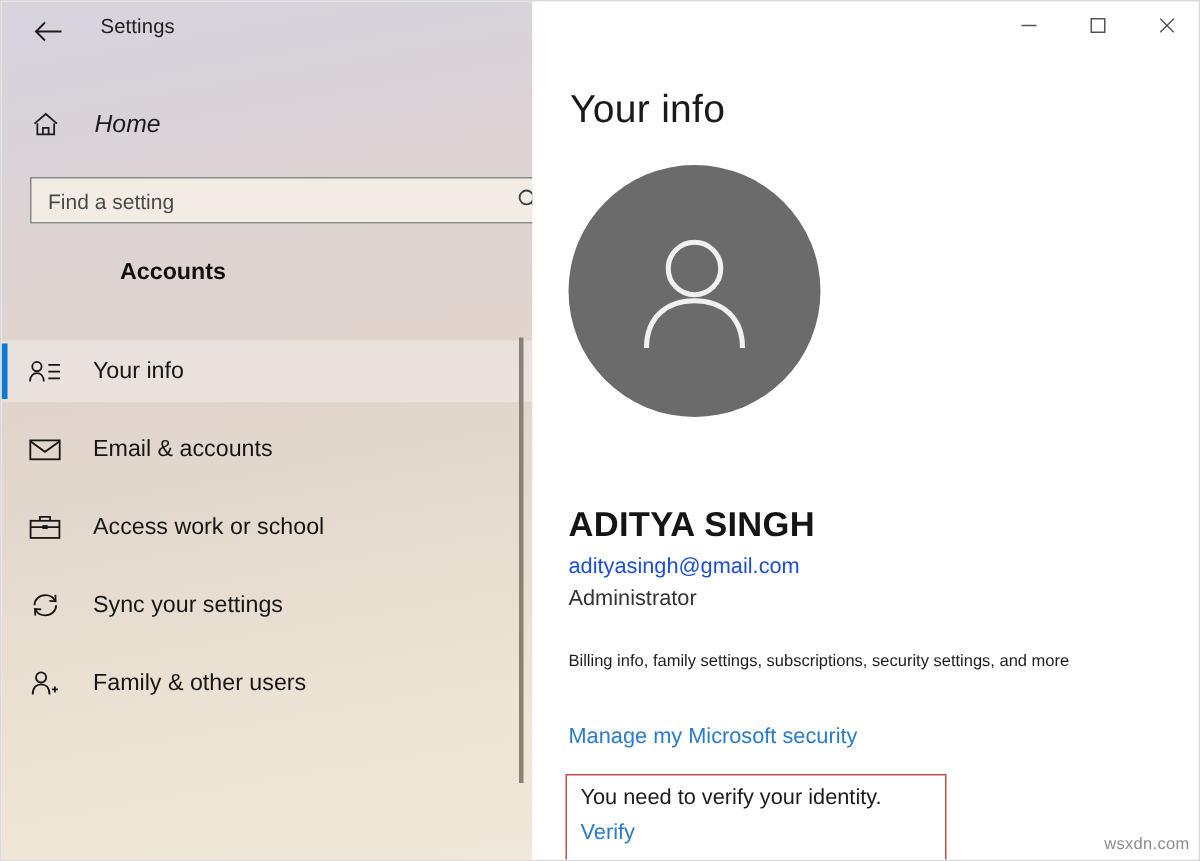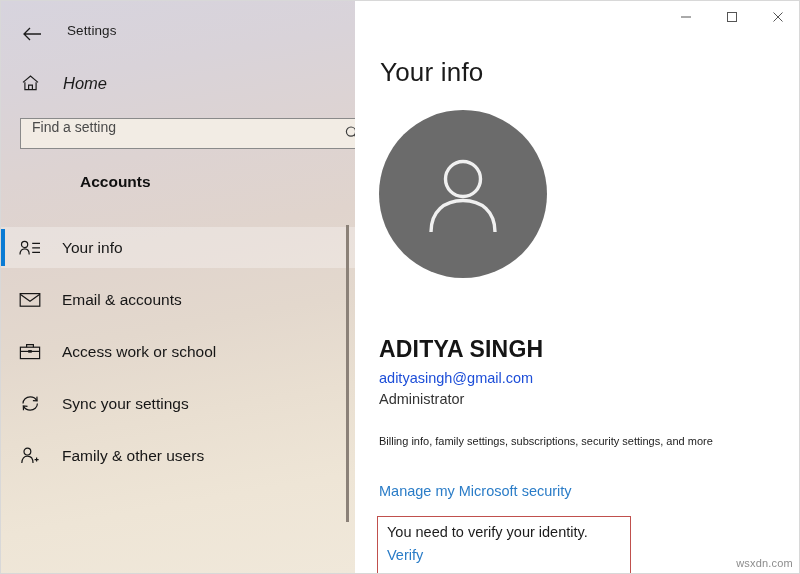--- a/index.html
+++ b/index.html
@@ -44,21 +44,20 @@
     position: relative;
     width: 100%;
     height: 100%;
   }
 
   .titlebar {
     position: absolute;
     left: 0; top: 0;
     width: 366px;
     height: 40px;
-    margin-top: 13px;
   }
   .back-arrow {
     position: absolute;
     left: 16px;
     top: 6px;
     width: 30px;
     height: 28px;
     display: flex;
     align-items: center;
     justify-content: center;
@@ -101,21 +100,21 @@
   .search-box {
     position: absolute;
     left: 19px;
     top: 117px;
     width: 351px;
     height: 31px;
     background: #f2ece4;
     border: 1px solid #8a8a8a;
     box-sizing: border-box;
     display: flex;
-    align-items: flex-start;
+    align-items: center;
   }
   .search-input {
     border: 0;
     outline: 0;
     background: transparent;
     font-family: "Liberation Sans", sans-serif;
     font-size: 14px;
     color: #3a3a3a;
     margin-left: 11px;
     width: 260px;

